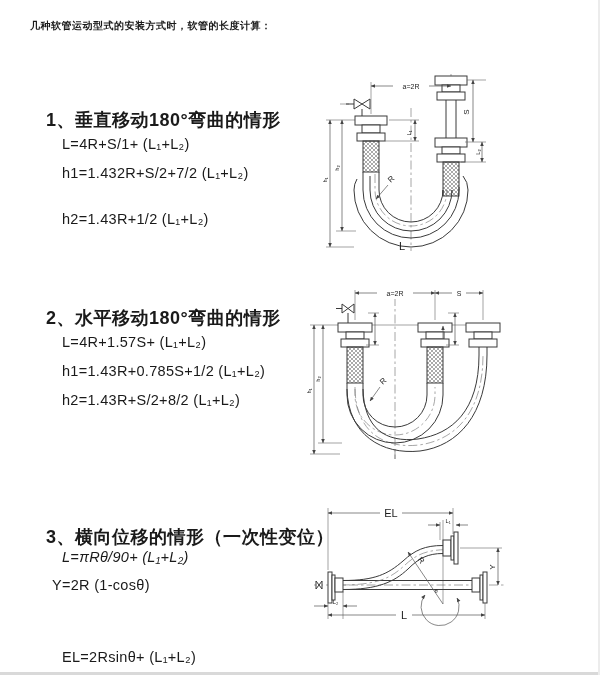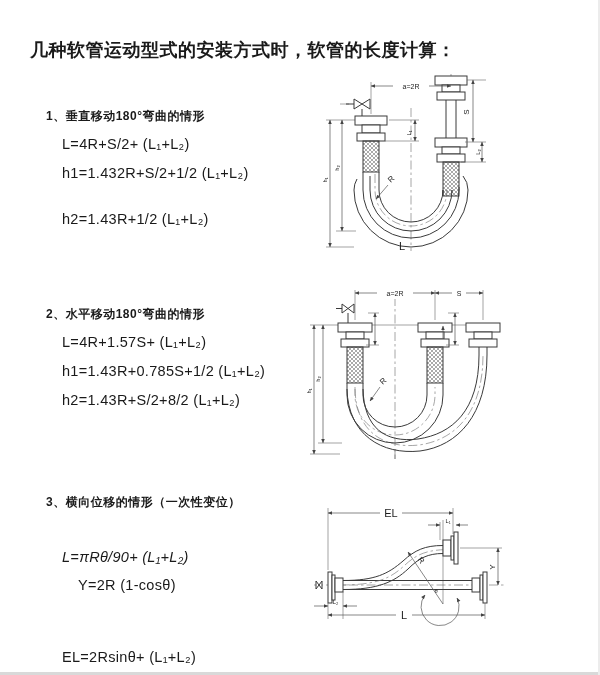--- a/index.html
+++ b/index.html
@@ -1,22 +1,22 @@
 <!DOCTYPE html>
 <html><head>
 <meta charset="utf-8">
 <style>
   html,body{margin:0;padding:0;}
   body{
     width:600px;height:675px;position:relative;background:#ffffff;
     font-family:"Liberation Sans","DejaVu Sans",sans-serif;color:#1a1a1a;overflow:hidden;
   }
   .abs{position:absolute;}
-  .title{left:30px;top:38px;font-size:18px;font-weight:bold;letter-spacing:.5px;}
-  .heading{font-size:12px;font-weight:bold;letter-spacing:.5px;}
+  .title{left:30px;top:19px;font-size:10px;font-weight:bold;letter-spacing:.5px;}
+  .heading{font-size:18px;font-weight:bold;letter-spacing:.5px;}
   .formula{font-size:14.5px;letter-spacing:.3px;}
   
   svg{position:absolute;overflow:visible;}
   .dw{stroke:#3a3a3a;stroke-width:1;fill:none;}
   .fit{stroke:#3a3a3a;stroke-width:1;fill:#ffffff;}
   .braid1{stroke:#3a3a3a;stroke-width:1;fill:url(#br1);}
   .braid2{stroke:#3a3a3a;stroke-width:1;fill:url(#br2);}
   .dim{stroke:#555;stroke-width:.7;fill:none;}
   .thin{stroke:#666;stroke-width:.6;fill:none;}
   .cl{stroke:#777;stroke-width:.65;fill:none;stroke-dasharray:9 3 2.5 3;}
@@ -27,32 +27,32 @@
   .lbb{font-size:11px;}
   .edge-b{left:0;bottom:0;width:600px;height:3px;background:#d9d9d9;}
   .edge-r{right:0;top:0;width:2px;height:675px;background:#ececec;}
 </style>
 </head>
 <body>
 
 <div class="abs title">几种软管运动型式的安装方式时，软管的长度计算：</div>
 
 <div class="abs heading" style="left:46px;top:108px;">1、垂直移动180°弯曲的情形</div>
-<div class="abs formula" style="left:62px;top:136px;">L=4R+S/2+ (L₁+L₂)</div>
-<div class="abs formula" style="left:62px;top:165px;">h1=1.432R+S/2+1/2 (L₁+L₂)</div>
+<div class="abs formula" style="left:62px;top:136px;">L=4R+S/1+ (L₁+L₂)</div>
+<div class="abs formula" style="left:62px;top:165px;">h1=1.432R+S/2+7/2 (L₁+L₂)</div>
 <div class="abs formula" style="left:62px;top:211px;">h2=1.43R+1/2 (L₁+L₂)</div>
 
 <div class="abs heading" style="left:46px;top:306px;">2、水平移动180°弯曲的情形</div>
 <div class="abs formula" style="left:62px;top:334px;">L=4R+1.57S+ (L₁+L₂)</div>
 <div class="abs formula" style="left:62px;top:363px;">h1=1.43R+0.785S+1/2 (L₁+L₂)</div>
 <div class="abs formula" style="left:62px;top:392px;">h2=1.43R+S/2+8/2 (L₁+L₂)</div>
 
-<div class="abs heading" style="left:46px;top:494px;text-align:center;">3、横向位移的情形（一次性变位）</div>
+<div class="abs heading" style="left:46px;top:525px;text-align:center;">3、横向位移的情形（一次性变位）</div>
 <div class="abs formula" style="left:62px;top:549px;font-style:italic;">L=πRθ/90+ (L₁+L₂)</div>
-<div class="abs formula" style="left:78px;top:577px;text-align:right;">Y=2R (1-cosθ)</div>
+<div class="abs formula" style="left:52px;top:577px;text-align:right;">Y=2R (1-cosθ)</div>
 <div class="abs formula" style="left:62px;top:605px;margin-top:44px;">EL=2Rsinθ+ (L₁+L₂)</div>
 
 <svg style="left:300px;top:68px;" width="300" height="200" viewBox="0 0 300 200">
   <defs>
     <pattern id="br1" width="4" height="4" patternUnits="userSpaceOnUse">
       <path d="M0,4 L4,0 M0,0 L4,4" stroke="#555" stroke-width="0.5"></path>
     </pattern>
     <marker id="aw1" viewBox="0 0 10 10" refX="9.5" refY="5" markerWidth="7" markerHeight="6" orient="auto-start-reverse">
       <path d="M0,0.8 L10,5 L0,9.2 z" fill="#444"></path>
     </marker>

